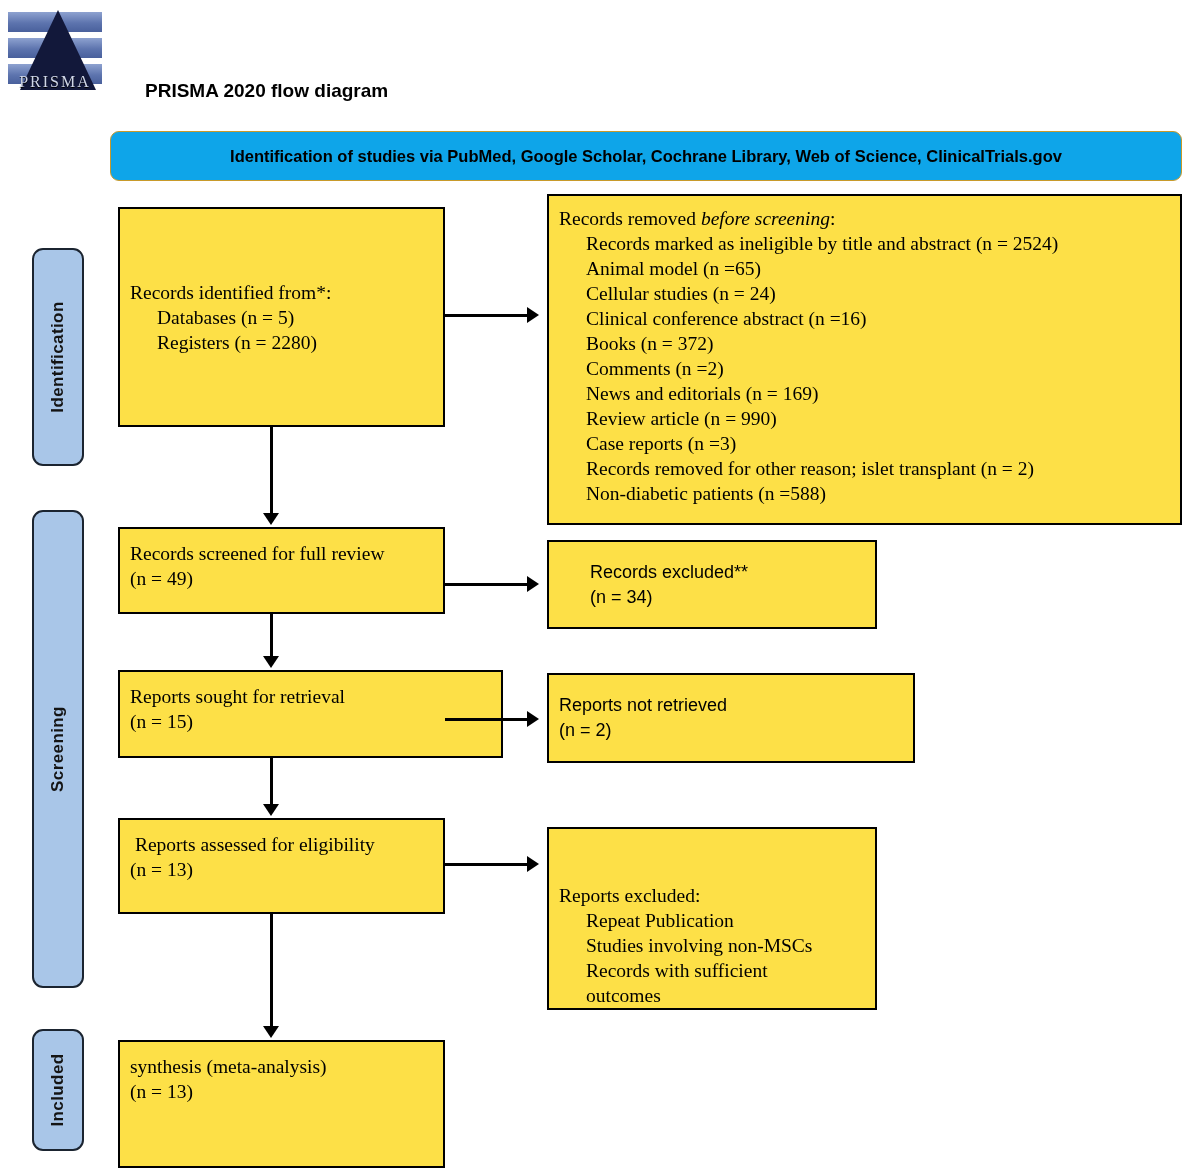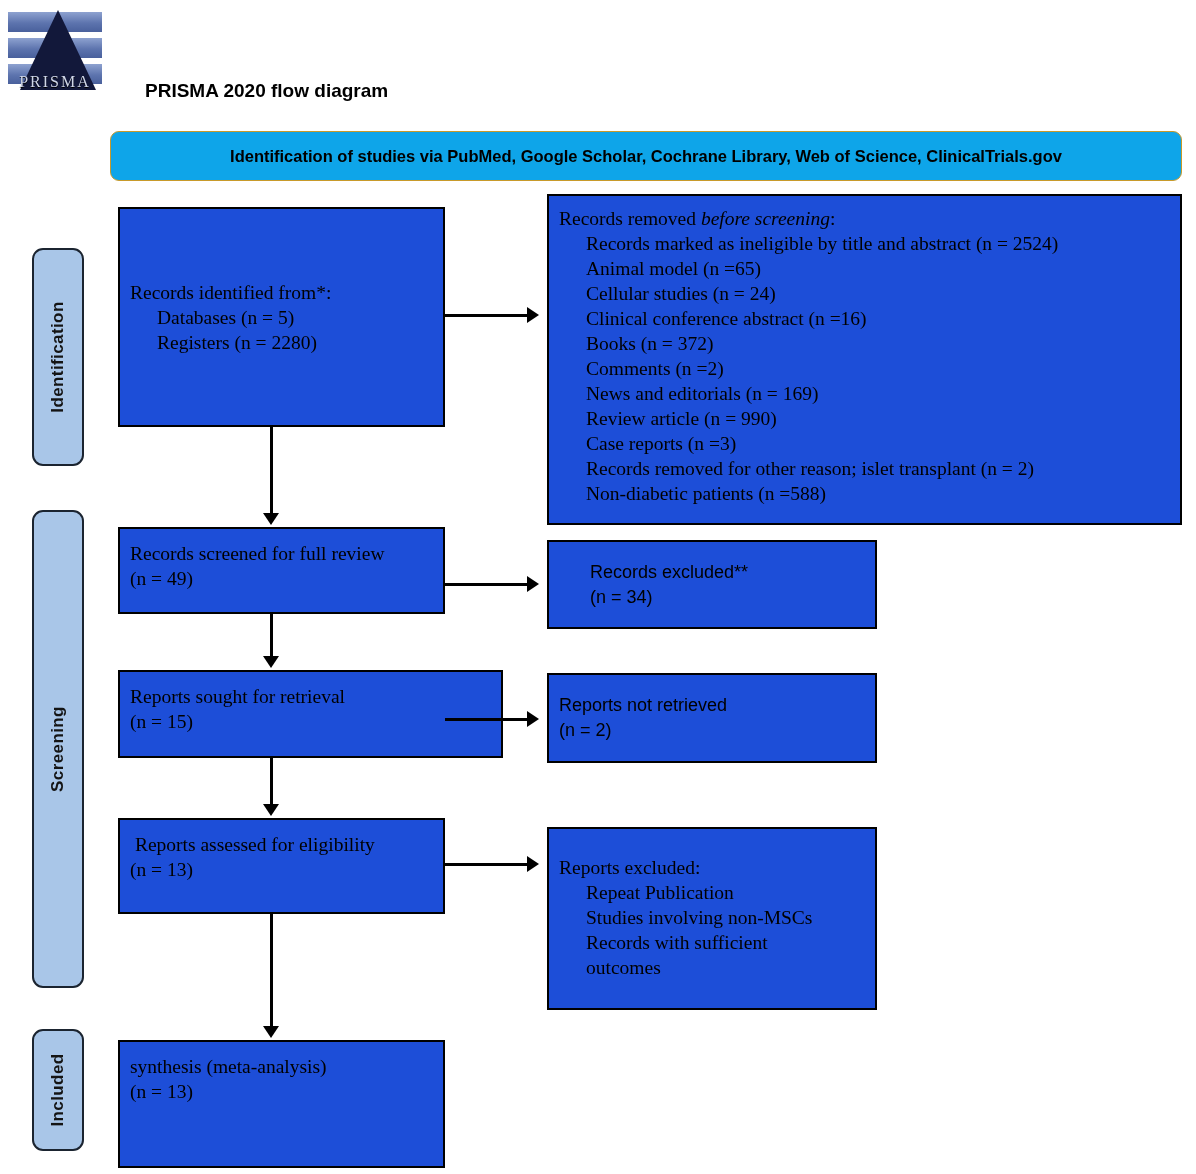--- a/index.html
+++ b/index.html
@@ -119,21 +119,21 @@
     letter-spacing: 0.4px;
     color: #141414;
   }
   #phase-identification { top: 248px;  height: 218px; }
   #phase-screening     { top: 510px;  height: 478px; }
   #phase-included      { top: 1029px; height: 122px; }
 
   
   .box {
     position: absolute;
-    background: #1d4ed8;
+    background: #fde047;
     border: 2.5px solid #000000;
     box-sizing: border-box;
     display: flex;
     flex-direction: column;
     justify-content: center;
   }
   .box .lines {
     padding: 0 10px;
   }
   .box .line {
@@ -160,22 +160,22 @@
 
   #box-screened .lines,
   #box-sought .lines,
   #box-assessed .lines,
   #box-included .lines { padding-top: 12px; }
 
   
   #box-removed      { left: 547px; top: 194px;  width: 635px; height: 331px; justify-content: flex-start; }
   #box-removed .lines { padding-top: 10px; }
   #box-excluded     { left: 547px; top: 540px;  width: 330px; height: 89px;  justify-content: center; padding-left: 31px; }
-  #box-notretrieved { left: 547px; top: 673px;  width: 330px; height: 90px;  justify-content: center; }
-  #box-repexcluded  { left: 547px; top: 827px;  width: 330px; height: 183px; justify-content: flex-start; }
+  #box-notretrieved { left: 547px; top: 673px;  width: 368px; height: 90px;  justify-content: center; }
+  #box-repexcluded  { left: 547px; top: 827px;  width: 330px; height: 183px; justify-content: flex-end; }
   #box-repexcluded .lines { padding-top: 26px; }
 
   
   .conn { position: absolute; background: #000; }
   .conn.v { width: 2.5px; }
   .conn.h { height: 2.5px; }
   .arrow-down {
     position: absolute;
     width: 0; height: 0;
     border-left: 8px solid transparent;

